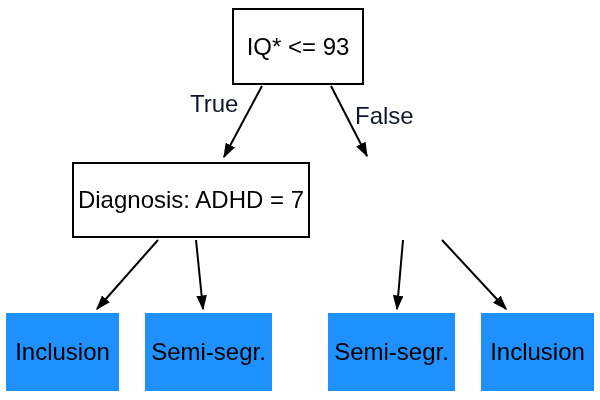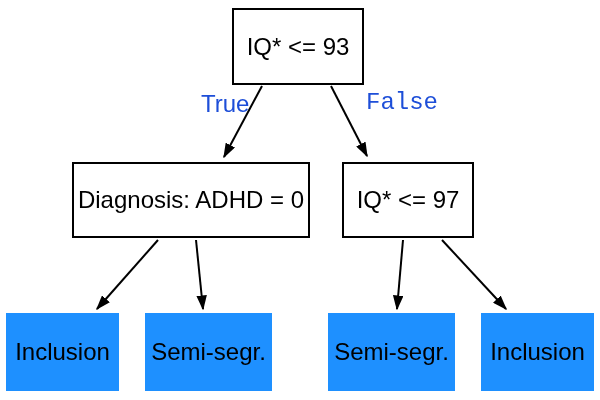--- a/index.html
+++ b/index.html
@@ -39,33 +39,32 @@
   }
   .leaf {
     background: #1e90ff;
     border: none;
   }
   .edge-label {
     position: absolute;
     font-size: 24px;
     line-height: 1.1;
     white-space: nowrap;
-    color: #1d4ed8;
-    margin-left: 11px;
+    color: #0f172a;
   }
   
   .n-root  { left: 232px; top: 8px;   width: 132px; height: 77px; }
   .n-left  { left: 72px;  top: 162px; width: 238px; height: 76px; }
   .n-right { left: 342px; top: 162px; width: 132px; height: 76px; }
   .n-leaf1 { left: 6px;   top: 313px; width: 113px; height: 78px; }
   .n-leaf2 { left: 145px; top: 313px; width: 127px; height: 78px; }
   .n-leaf3 { left: 328px; top: 313px; width: 127px; height: 78px; }
   .n-leaf4 { left: 481px; top: 313px; width: 113px; height: 78px; }
   .l-true  { left: 190px; top: 91px; }
-  .l-false { left: 355px; top: 90px; font-family: Liberation Mono, monospace; }
+  .l-false { left: 355px; top: 103px; }
 </style>
 </head>
 <body>
 
 <div class="canvas">
 
   <svg class="edges" viewBox="0 0 600 400" xmlns="http://www.w3.org/2000/svg">
     <defs>
       <marker id="arrowhead" viewBox="0 0 10 7" markerWidth="7.5" markerHeight="5.25" refX="9" refY="3.5" orient="auto" markerUnits="strokeWidth">
         <path d="M0,0 L10,3.5 L0,7 z" fill="#000000"></path>
@@ -78,23 +77,22 @@
     <line x1="403" y1="240" x2="397" y2="309" marker-end="url(#arrowhead)"></line>
     <line x1="442" y1="240" x2="506" y2="309" marker-end="url(#arrowhead)"></line>
   </svg>
 
   <div class="node decision n-root" style="border-color: rgb(0, 0, 0);">IQ* &lt;= 93</div>
 
   <div class="edge-label l-true">True</div>
 
   <div class="edge-label l-false">False</div>
 
-  <div class="node decision n-left" style="border-color: rgb(0, 0, 0);">Diagnosis: ADHD = 0</div>
+  <div class="node decision n-left" style="border-color: rgb(0, 0, 0);">Diagnosis: ADHD = 7</div>
 
-  <div class="node decision n-right" style="border-color: rgb(0, 0, 0);">IQ* &lt;= 97</div>
 
   <div class="node leaf n-leaf1" style="background-color: rgb(30, 144, 255);">Inclusion</div>
 
   <div class="node leaf n-leaf2" style="background-color: rgb(30, 144, 255);">Semi-segr.</div>
 
   <div class="node leaf n-leaf3" style="background-color: rgb(30, 144, 255);">Semi-segr.</div>
 
   <div class="node leaf n-leaf4" style="background-color: rgb(30, 144, 255);">Inclusion</div>
 
 </div>

